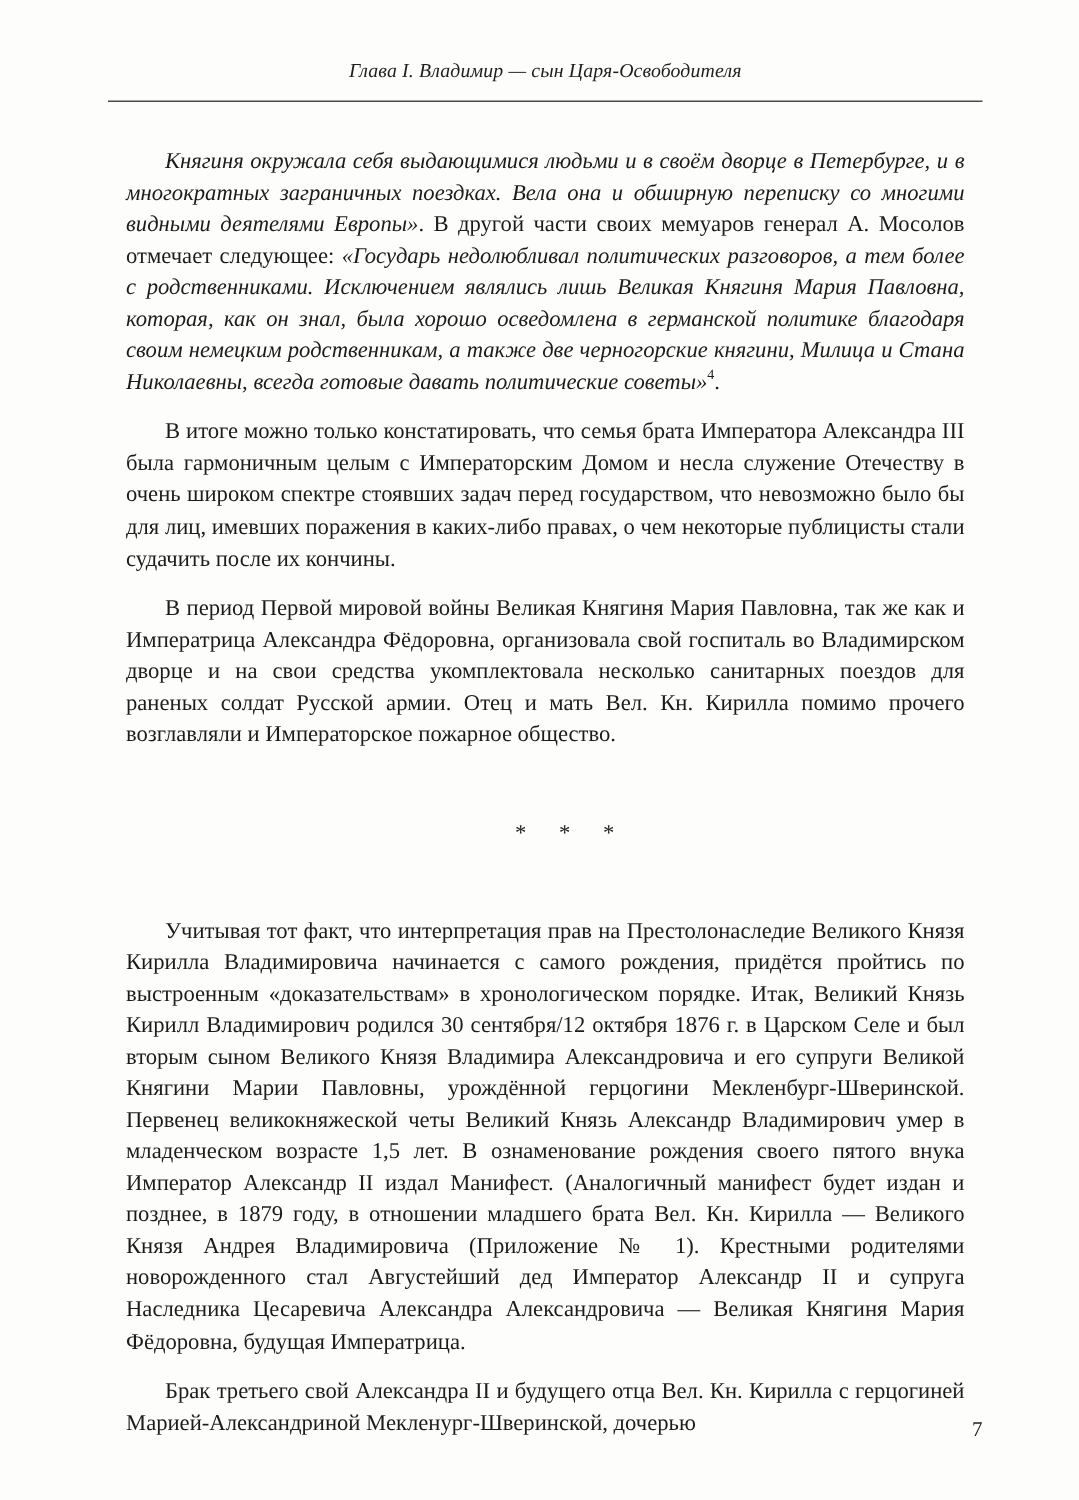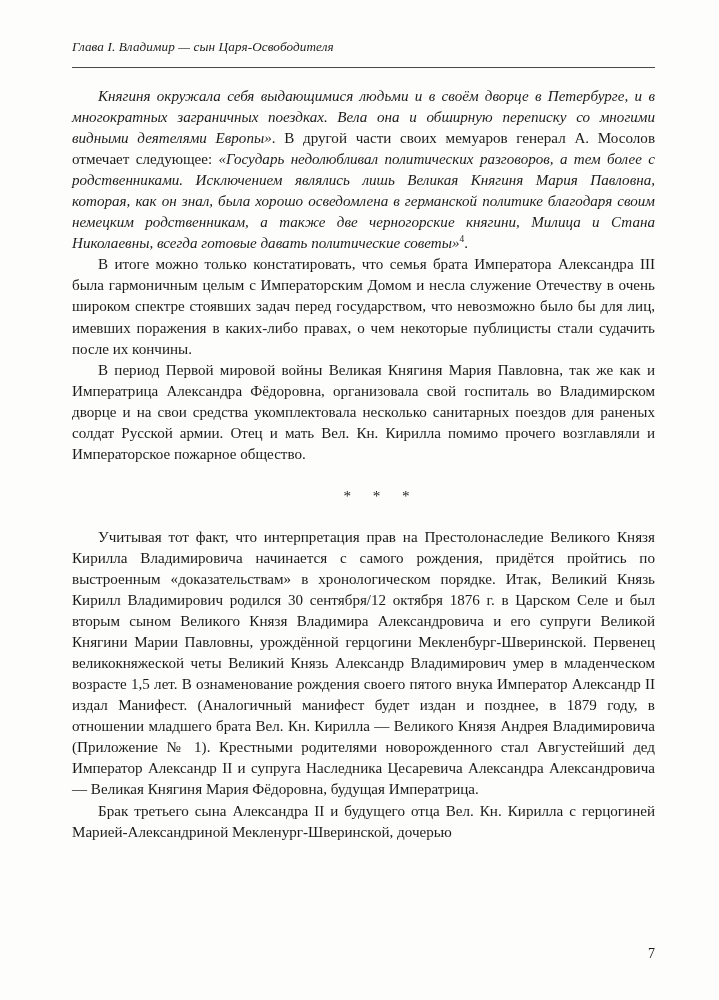--- a/index.html
+++ b/index.html
@@ -24,21 +24,21 @@
     width: 719px;
     height: 1000px;
   }
 
   
   .running-head {
     position: absolute;
     left: 72px;
     top: 39px;
     width: 583px;
-    text-align: left;
+    text-align: center;
     font-style: italic;
     font-size: 13.2px;
     letter-spacing: 0.1px;
     color: #1e1e1e;
     white-space: nowrap;
   }
   .head-rule {
     position: absolute;
     left: 72px;
     top: 67px;
@@ -54,21 +54,21 @@
     top: 86px;
     width: 583px;
     font-size: 15.1px;
     line-height: 21.05px;
     text-align: justify;
     text-justify: inter-word;
     color: #1b1b1b;
   }
 
   .textblock p {
-    margin: 0;
+    margin: 12px;
     text-indent: 26px;
     hyphens: manual;
   }
 
   em, .ital {
     font-style: italic;
   }
 
   sup.fn {
     font-size: 9.4px;
@@ -125,20 +125,20 @@
 
     <div class="divider-space-before"></div>
     <p class="divider">* * *</p>
     <div class="divider-space-after"></div>
 
     <p>
       <span>Учитывая тот факт, что интерпретация прав на Престолонаследие Великого Князя Кирилла Владимировича начинается с самого рождения, придётся пройтись по выстроенным «доказательствам» в хронологическом порядке. Итак, Великий Князь Кирилл Владимирович родился 30 сентября/12 октября 1876 г. в Царском Селе и был вторым сыном Великого Князя Владимира Александровича и его супруги Великой Княгини Марии Павловны, урождённой герцогини Мекленбург-Шверинской. Первенец великокняжеской четы Великий Князь Александр Владимирович умер в младенческом возрасте 1,5 лет. В ознаменование рождения своего пятого внука Император Александр II издал Манифест. (Аналогичный манифест будет издан и позднее, в 1879 году, в отношении младшего брата Вел. Кн. Кирилла — Великого Князя Андрея Владимировича (Приложение № 1). Крестными родителями новорожденного стал Августейший дед Император Александр II и супруга Наследника Цесаревича Александра Александровича — Великая Княгиня Мария Фёдоровна, будущая Императрица.</span>
     </p>
 
     <p>
-      <span>Брак третьего сына Александра II и будущего отца Вел. Кн. Кирилла с герцогиней Марией-Александриной Мекленург-Шверинской, дочерью</span>
+      <span>Брак третьего свой Александра II и будущего отца Вел. Кн. Кирилла с герцогиней Марией-Александриной Мекленург-Шверинской, дочерью</span>
     </p>
 
   </div>
 
   <div class="folio">7</div>
 
 </div>
 
 </body></html>

